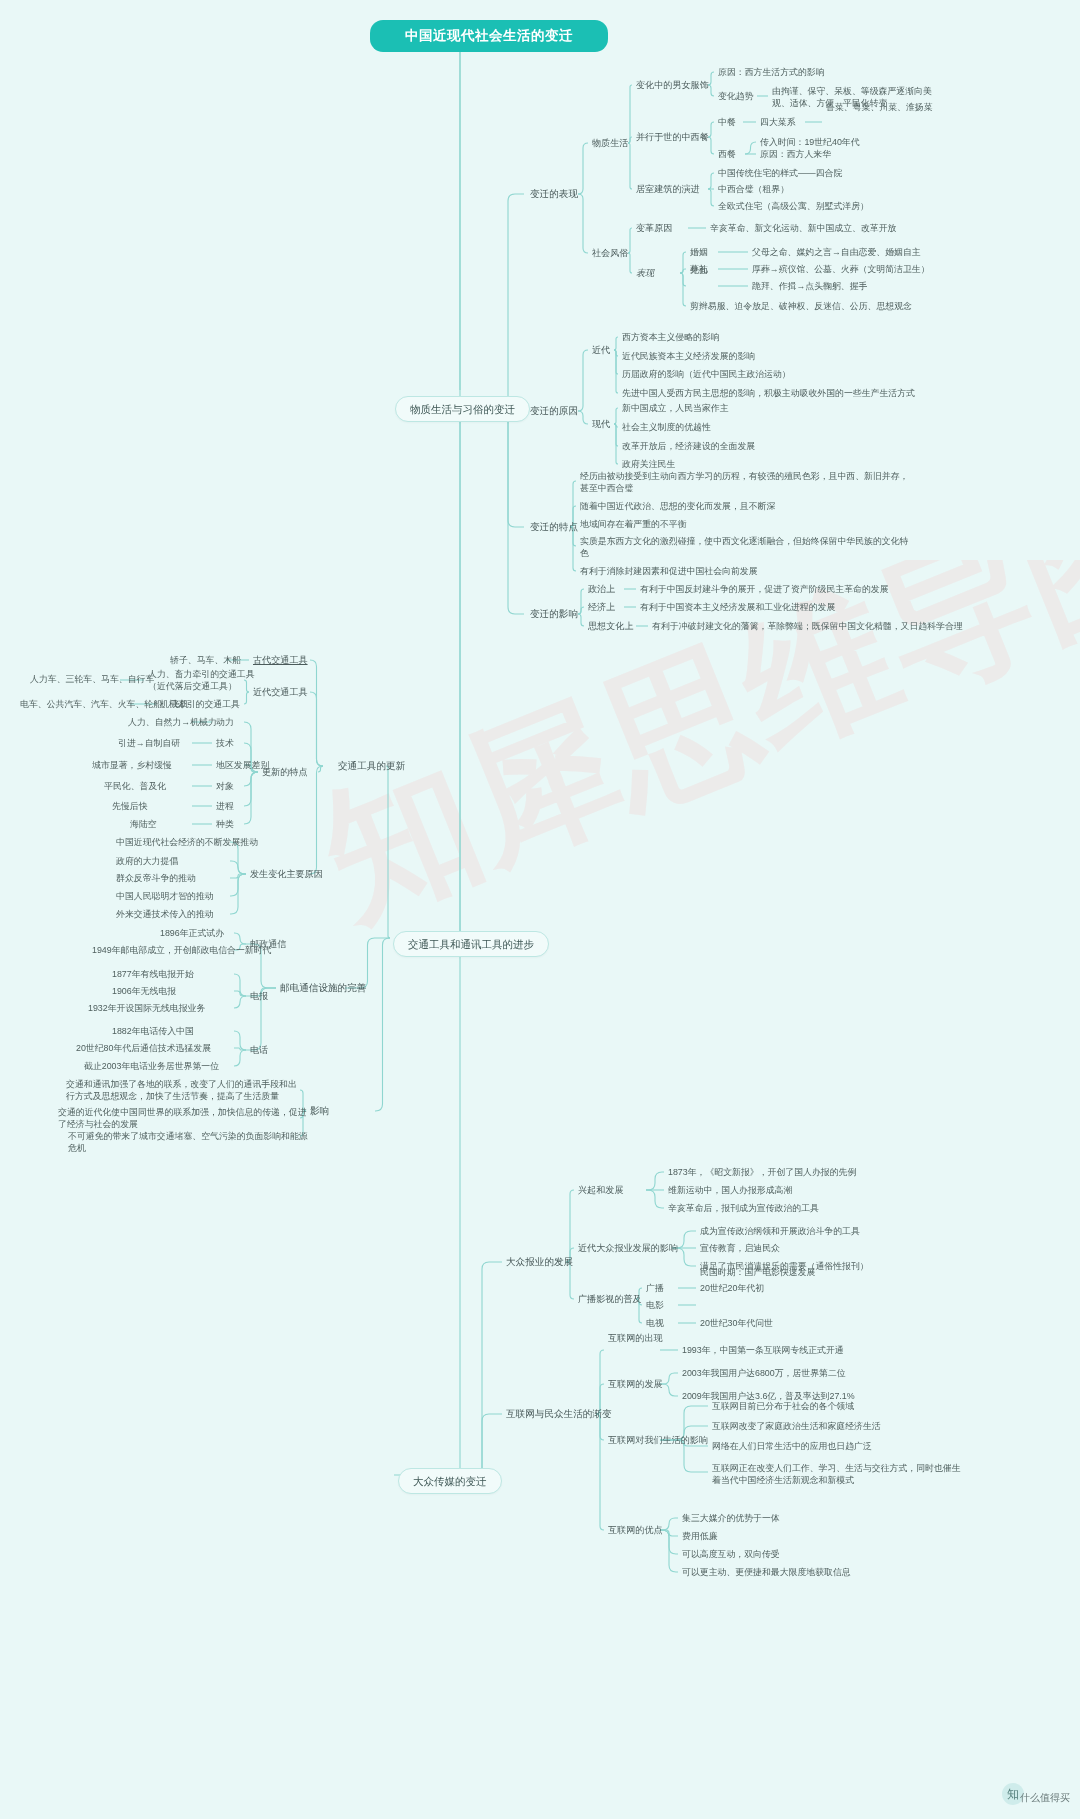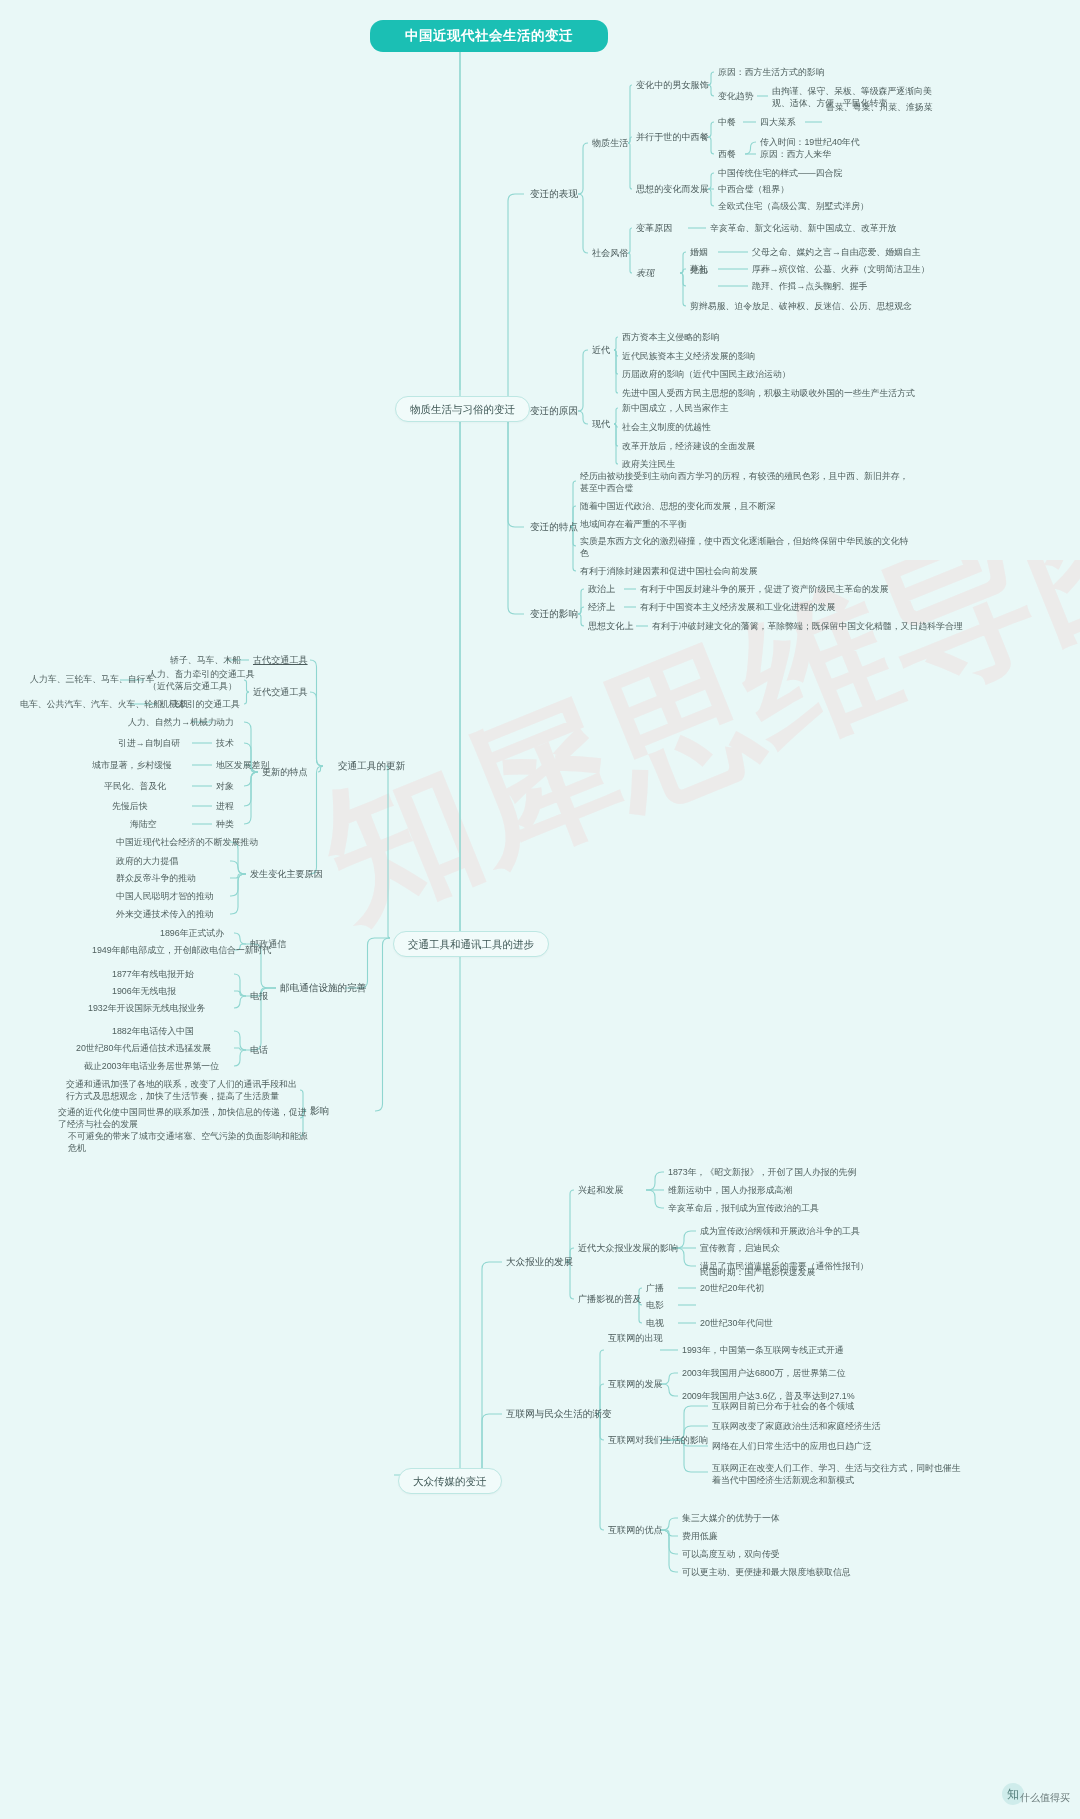--- a/index.html
+++ b/index.html
@@ -213,21 +213,21 @@
 <div id="nodes">
     <div class="node l1" style="left: 395px; top: 396px;">物质生活与习俗的变迁</div>
     <div class="node l2" style="left: 530px; top: 188px;">变迁的表现</div>
     <div class="node l2" style="left: 530px; top: 405px;">变迁的原因</div>
     <div class="node l2" style="left: 530px; top: 521px;">变迁的特点</div>
     <div class="node l2" style="left: 530px; top: 608px;">变迁的影响</div>
     <div class="node l3" style="left: 592px; top: 137px;">物质生活</div>
     <div class="node l3" style="left: 592px; top: 247px;">社会风俗</div>
     <div class="node l3" style="left: 636px; top: 79px;">变化中的男女服饰</div>
     <div class="node l3" style="left: 636px; top: 131px;">并行于世的中西餐</div>
-    <div class="node l3" style="left: 636px; top: 183px;">思想的变化而发展</div>
+    <div class="node l3" style="left: 636px; top: 183px;">居室建筑的演进</div>
     <div class="node l4" style="left: 718px; top: 66px;">原因：西方生活方式的影响</div>
     <div class="node l4" style="left: 718px; top: 90px;">变化趋势</div>
     <div class="node l4 wrap" style="width: 160px; left: 772px; top: 85px;">由拘谨、保守、呆板、等级森严逐渐向美观、适体、方便、平民化转变</div>
     <div class="node l4" style="left: 718px; top: 116px;">中餐</div>
     <div class="node l4" style="left: 718px; top: 148px;">西餐</div>
     <div class="node l4" style="left: 760px; top: 116px;">四大菜系</div>
     <div class="node l4" style="left: 826px; top: 101px;">鲁菜、粤菜、川菜、淮扬菜</div>
     <div class="node l4" style="left: 760px; top: 136px;">传入时间：19世纪40年代</div>
     <div class="node l4" style="left: 760px; top: 148px;">原因：西方人来华</div>
     <div class="node l4" style="left: 718px; top: 167px;">中国传统住宅的样式——四合院</div>

